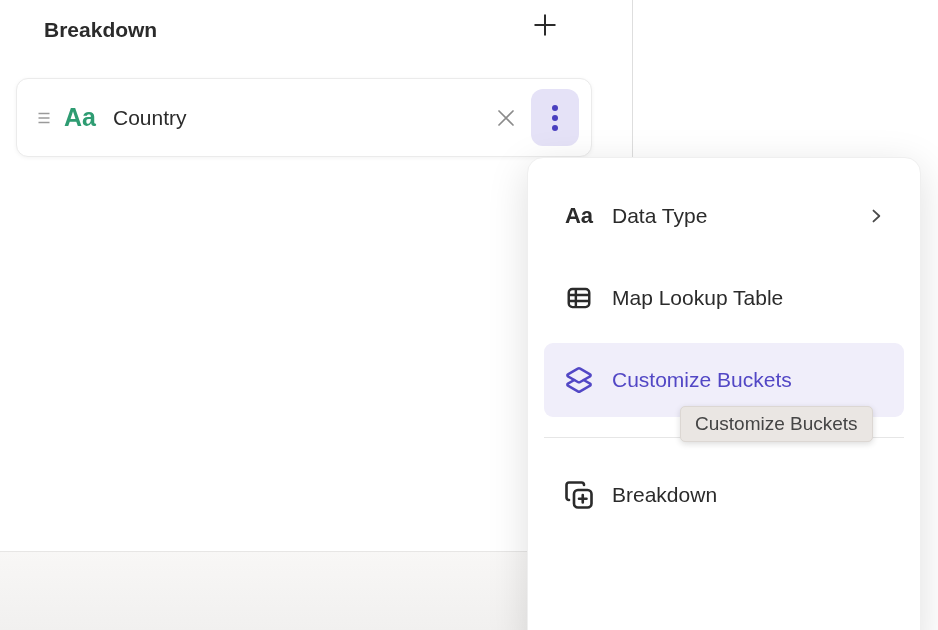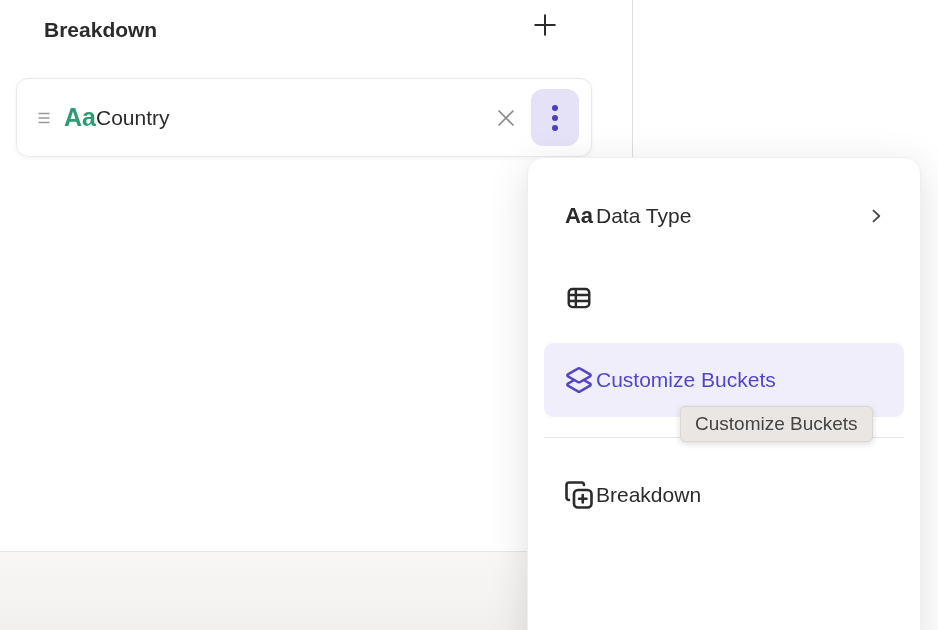--- a/index.html
+++ b/index.html
@@ -16,21 +16,21 @@
            background:none;border:none;cursor:pointer;display:flex;
            align-items:center;justify-content:center;padding:0;}
 
   
   .prop-card{position:absolute;left:16px;top:78px;width:576px;height:79px;
              background:#fff;border:1px solid #ebebeb;border-radius:12px;
              box-shadow:0 1px 4px rgba(0,0,0,0.05);
              display:flex;align-items:center;box-sizing:border-box;}
   .drag-handle{margin-left:20px;display:flex;align-items:center;cursor:grab;}
   .type-glyph{font-size:25px;font-weight:600;color:#2e9c72;margin-left:13px;line-height:1;}
-  .prop-label{font-size:21px;color:#2b2b2b;}
+  .prop-label{font-size:21px;color:#2b2b2b;margin-left:17px;}
   .spacer{flex:1;}
   .icon-btn{background:none;border:none;padding:0;cursor:pointer;
             display:flex;align-items:center;justify-content:center;}
   .close-btn{width:34px;height:34px;margin-right:8px;}
   .kebab-btn{width:48px;height:57px;margin-right:12px;border-radius:12px;
              background:#e5e2f7;}
 
   
   .panel-footer{position:absolute;left:0;top:551px;width:632px;height:79px;
                 border-top:1px solid #e7e6e5;
@@ -39,21 +39,21 @@
   
   .menu{position:absolute;left:527px;top:157px;width:394px;height:495px;
         background:#fff;border:1px solid #efefef;border-radius:16px;
         box-shadow:0 10px 40px rgba(0,0,0,0.13);box-sizing:border-box;
         padding-top:21px;display:flex;flex-direction:column;gap:8px;z-index:10;}
   .menu-item{height:74px;margin:0 16px;border-radius:9px;display:flex;
              align-items:center;padding:0 18px;box-sizing:border-box;cursor:pointer;}
   .menu-item.active{background:#f0eefa;}
   .mi-icon{width:34px;display:flex;align-items:center;justify-content:center;flex:none;}
   .aa-dark{font-size:22px;font-weight:600;color:#2b2b2b;line-height:1;}
-  .mi-label{font-size:21px;color:#2b2b2b;margin-left:0;text-align:right;}
+  .mi-label{font-size:21px;color:#2b2b2b;margin-left:16px;text-align:right;}
   .menu-item.active .mi-label{color:#5247c5;}
   .mi-chevron{margin-left:auto;display:flex;align-items:center;}
   .menu-divider{height:1px;background:#e6e6e6;margin:12px 16px;flex:none;}
 
   
   .tooltip{position:absolute;left:680px;top:406px;z-index:30;
            background:#eae6e3;border:1px solid #dcd7d3;border-radius:5px;
            box-shadow:0 2px 6px rgba(0,0,0,0.14);
            padding:6px 14px;font-size:19px;color:#454545;white-space:nowrap;}
 </style>
@@ -118,20 +118,21 @@
       </span>
     </div>
 
     <div class="menu-item">
       <span class="mi-icon">
         <svg width="28" height="28" viewBox="0 0 24 24">
             <rect x="3.2" y="4.2" width="17.6" height="15.6" rx="3.2" stroke="#2b2b2b" stroke-width="2.1" fill="none"></rect>
             <path d="M9.3 4.2v15.6M3.2 9.4h17.6M3.2 14.6h17.6" stroke="#2b2b2b" stroke-width="2.1" fill="none"></path>
           </svg>
       </span>
+      <span class="mi-label">Map Lookup Table</span>
     </div>
 
     <div class="menu-item active">
       <span class="mi-icon">
         <svg width="28" height="28" viewBox="0 0 24 24" fill="none" stroke="#5247c5" stroke-width="2.1" stroke-linecap="round" stroke-linejoin="round">
             <path d="M13 13.74a2 2 0 0 1-2 0L2.5 8.87a1 1 0 0 1 0-1.74L11 2.26a2 2 0 0 1 2 0l8.5 4.87a1 1 0 0 1 0 1.74Z"></path>
             <path d="m16.02 12 5.48 3.13a1 1 0 0 1 0 1.74L13 21.74a2 2 0 0 1-2 0l-8.5-4.87a1 1 0 0 1 0-1.74L7.98 12"></path>
           </svg>
       </span>
       <span class="mi-label">Customize Buckets</span>

